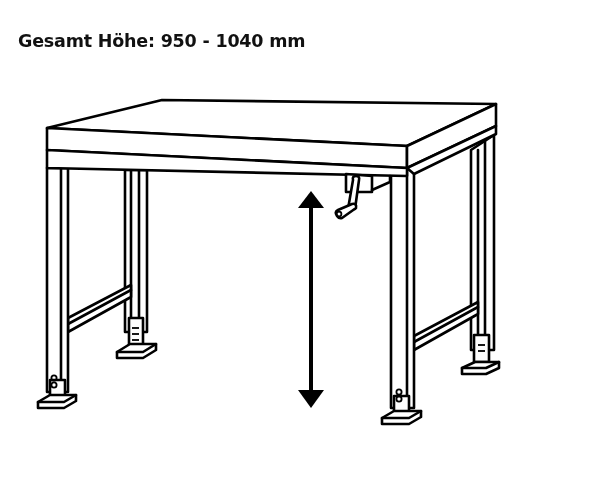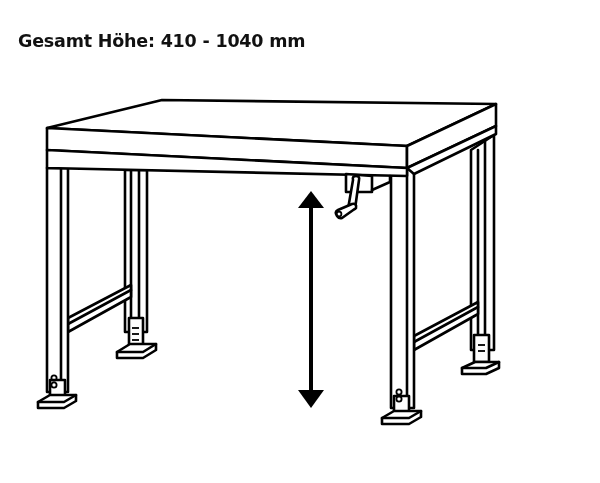--- a/index.html
+++ b/index.html
@@ -11,21 +11,21 @@
       letter-spacing: -0.2px; white-space: nowrap;
     }
     svg.drawing { position: absolute; left: 0; top: 0; }
     .ln { fill: none; stroke: #000; stroke-width: 2.6; stroke-linejoin: round; stroke-linecap: round; }
     .fl { fill: #fff; stroke: #000; stroke-width: 2.6; stroke-linejoin: round; }
     .thin { fill: none; stroke: #000; stroke-width: 1.8; }
   </style>
 </head>
 <body>
 
-<div class="title">Gesamt Höhe: 410 - 1040 mm</div>
+<div class="title">Gesamt Höhe: 950 - 1040 mm</div>
 
 <svg class="drawing" width="600" height="483" viewBox="0 0 600 483">
 
   <g>
     <path class="fl" d="M125 170 L125 332 L147 332 L147 170 Z"></path>
     <line class="ln" x1="131" y1="170" x2="131" y2="332"></line>
     <line class="ln" x1="139" y1="170" x2="139" y2="332"></line>
     <path class="fl" d="M129 318 L129 347 L143 347 L143 318 Z"></path>
     <line class="thin" x1="132" y1="328" x2="139" y2="328"></line>
     <line class="thin" x1="132" y1="334" x2="139" y2="334"></line>

